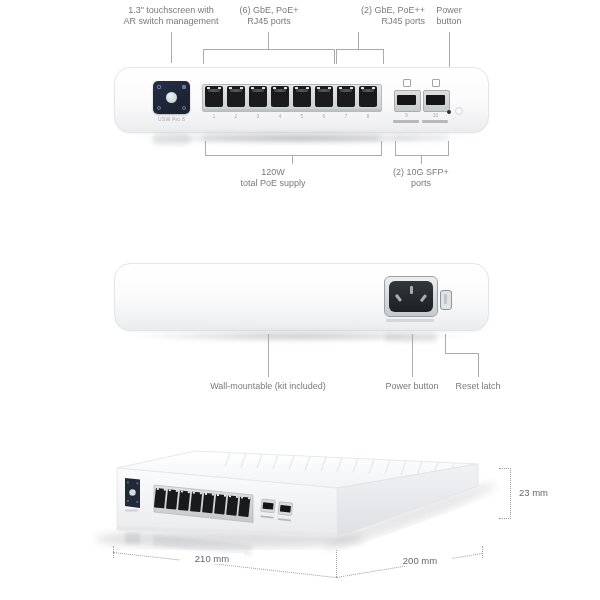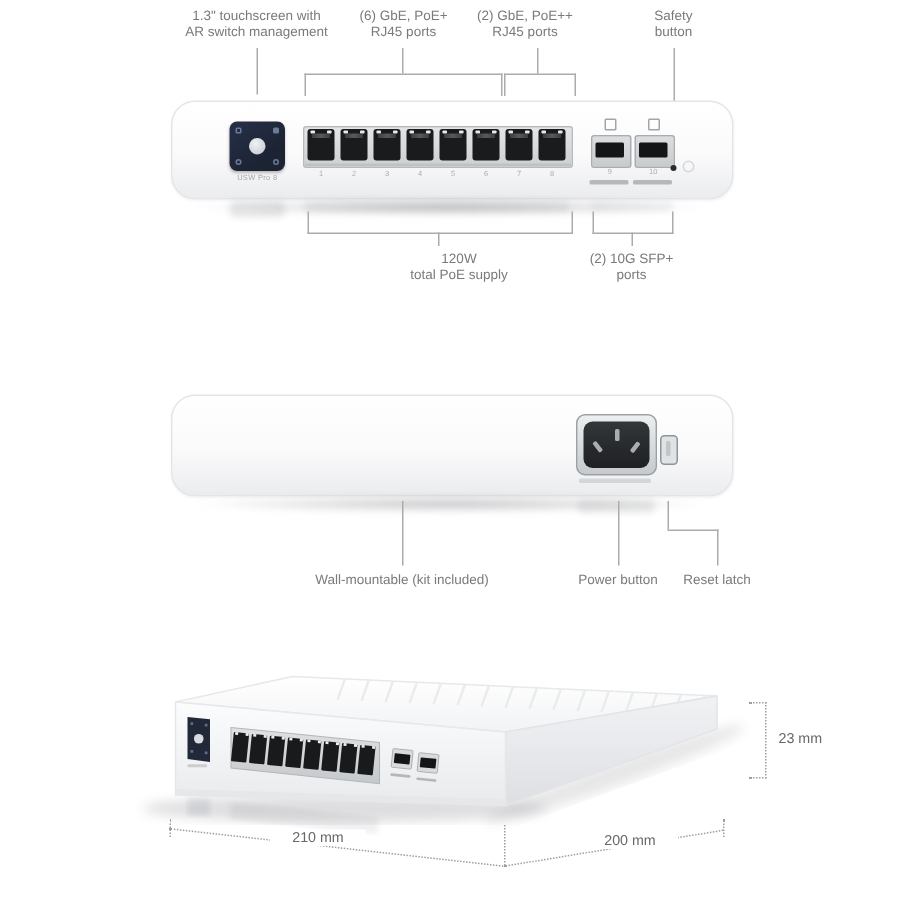--- a/index.html
+++ b/index.html
@@ -57,23 +57,23 @@
 <body>
 
 <div id="canvas">
 
   <div>
 
     <div class="lbl" style="left:106px;top:5px;width:130px;">1.3" touchscreen with
 AR switch management</div>
     <div class="lbl" style="left:219px;top:5px;width:100px;">(6) GbE, PoE+
 RJ45 ports</div>
-    <div class="lbl" style="left:300px;top:5px;width:100px;">(2) GbE, PoE++
+    <div class="lbl" style="left:325px;top:5px;width:100px;text-align:right;">(2) GbE, PoE++
 RJ45 ports</div>
-    <div class="lbl" style="left:414px;top:5px;width:70px;">Safety
+    <div class="lbl" style="left:414px;top:5px;width:70px;">Power
 button</div>
 
     <div class="vline" style="left:171px;top:32px;height:31px;"></div>
     <div class="vline" style="left:268px;top:32px;height:17px;"></div>
     <div class="brk-down" style="left:203px;top:49px;width:130px;"></div>
     <div class="vline" style="left:358px;top:32px;height:17px;"></div>
     <div class="brk-down" style="left:336px;top:49px;width:46px;"></div>
     <div class="vline" style="left:449px;top:32px;height:67px;"></div>
 
     <div class="body" style="top:67px;height:64px;"></div>
@@ -153,21 +153,21 @@
     <div style="position:absolute;left:447px;top:110px;width:4px;height:4px;border-radius:50%;background:#2a2b2d;"></div>
     <div style="position:absolute;left:455px;top:107px;width:6px;height:6px;border:1px solid #cdd0d3;border-radius:50%;opacity:.8;"></div>
 
     <div class="shadowband" style="left:130px;top:132px;width:340px;"></div>
     <div class="refl" style="left:153px;top:134px;width:37px;height:11px;background:#4a4f5a;opacity:.13;border-radius:4px;"></div>
     <div class="refl" style="left:203px;top:134px;width:176px;height:8px;background:#6a6e73;opacity:.10;"></div>
     <div class="refl" style="left:394px;top:134px;width:54px;height:7px;background:#6a6e73;opacity:.08;"></div>
 
     <div class="brk-up" style="left:205px;top:141px;width:175px;"></div>
     <div class="vline" style="left:292px;top:155px;height:9px;"></div>
-    <div class="lbl" style="left:246px;top:167px;width:120px;">120W
+    <div class="lbl" style="left:213px;top:167px;width:120px;">120W
 total PoE supply</div>
     <div class="brk-up" style="left:395px;top:141px;width:52px;"></div>
     <div class="vline" style="left:421px;top:155px;height:9px;"></div>
     <div class="lbl" style="left:371px;top:167px;width:100px;">(2) 10G SFP+
 ports</div>
   </div>
 
   <div>
     <div class="body" style="top:263px;height:66px;"></div>
 

